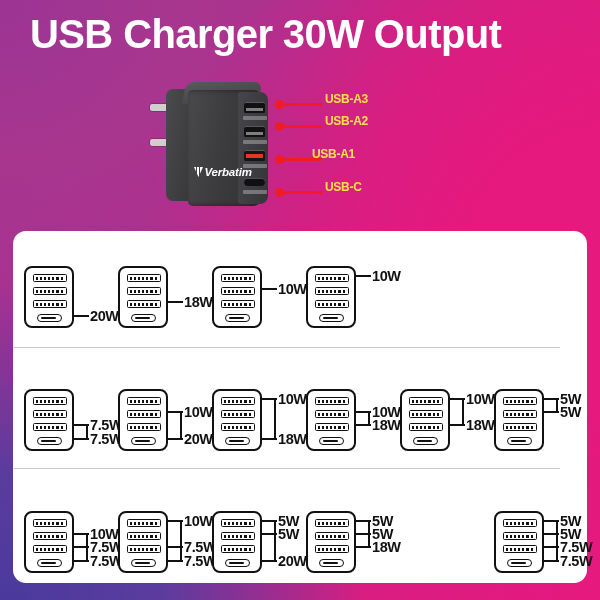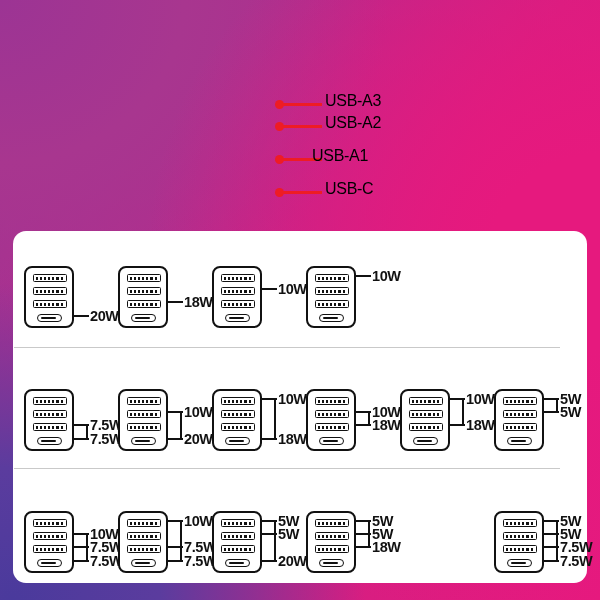--- a/index.html
+++ b/index.html
@@ -58,21 +58,21 @@
          letter-spacing:-.2px;white-space:nowrap;}
   .brand .vmark{display:inline-block;width:9px;height:10px;vertical-align:-1px;
         margin-right:1.5px;
         background:linear-gradient(90deg,#fff 0 22%,transparent 22% 34%,#fff 34% 56%,transparent 56% 68%,#fff 68% 100%);
         clip-path:polygon(0 0,100% 0,50% 100%);}
 
   
   .callout-dot{position:absolute;width:9px;height:9px;border-radius:50%;
                background:#ee1c24;}
   .callout-line{position:absolute;height:2.6px;background:#ee1c24;}
-  .callout-label{position:absolute;color:#000000;font-size:16px;font-weight:normal;
+  .callout-label{position:absolute;color:#fde047;font-size:12px;font-weight:bold;
                  letter-spacing:-.3px;white-space:nowrap;line-height:1;}
 
   
   .card{position:absolute;left:13px;top:231px;width:574px;height:352px;
         background:#fff;border-radius:13px;}
   .divider{position:absolute;left:14px;width:546px;height:1px;background:#c9c9c9;}
   .sec-title{position:absolute;color:#151515;font-size:15.5px;font-weight:bold;
              letter-spacing:-.25px;white-space:nowrap;}
 
   
@@ -95,21 +95,45 @@
   .wlabel{position:absolute;color:#111;font-size:14.5px;font-weight:bold;
           letter-spacing:-.4px;white-space:nowrap;line-height:1;}
 </style>
 </head>
 <body>
 
 <div id="stage">
 
   <div class="bg"></div>
 
-
+  <div class="title">USB Charger 30W Output</div>
+
+  <div class="product">
+    <div class="prong p1"></div>
+    <div class="prong p2"></div>
+    <div class="body-back"></div>
+    <div class="body-top"></div>
+    <div class="body-main"></div>
+    <div class="face"></div>
+    <div class="port a a1">
+        <i></i>
+      </div>
+    <div class="ptext t1"></div>
+    <div class="port a a2">
+        <i></i>
+      </div>
+    <div class="ptext t2"></div>
+    <div class="port a qc">
+        <i></i>
+      </div>
+    <div class="ptext t3"></div>
+    <div class="port c"></div>
+    <div class="ptext t4"></div>
+    <div class="brand"><span class="vmark"></span><span>Verbatim</span></div>
+  </div>
 
   <div id="callout-layer">
       <div class="callout-dot" style="left: 275px; top: 100px;"></div>
       <div class="callout-line" style="left: 283px; top: 103.2px; width: 39px;"></div>
       <div class="callout-label" style="left: 325px; top: 93px;">USB-A3</div>
       <div class="callout-dot" style="left: 275px; top: 122px;"></div>
       <div class="callout-line" style="left: 283px; top: 125.2px; width: 39px;"></div>
       <div class="callout-label" style="left: 325px; top: 115px;">USB-A2</div>
       <div class="callout-dot" style="left: 275px; top: 155px;"></div>
       <div class="callout-line" style="left: 283px; top: 158.2px; width: 39px;"></div>

